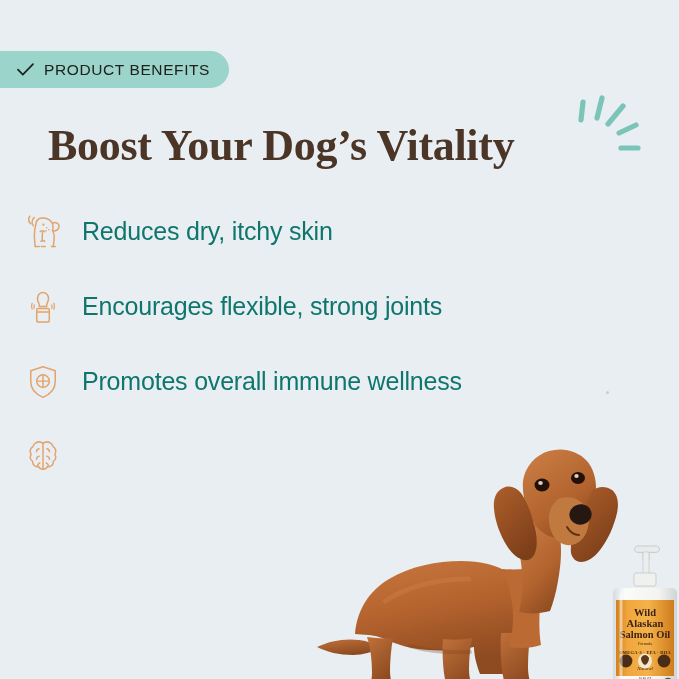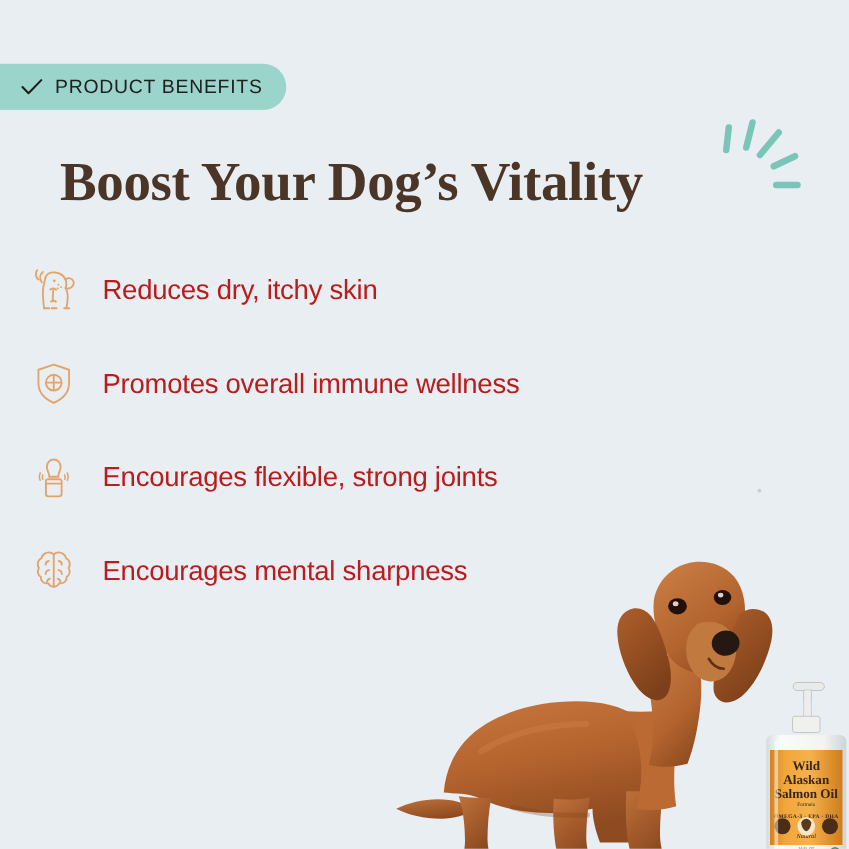--- a/index.html
+++ b/index.html
@@ -83,22 +83,22 @@
     height: 75px;
     gap: 18px;
   }
   .benefit-icon {
     width: 42px;
     height: 44px;
     flex: 0 0 auto;
     display: block;
   }
   .benefit-label {
-    font-size: 22px;
-    color: #b91c1c;
+    font-size: 25px;
+    color: #0f766e;
     white-space: nowrap;
     letter-spacing: -0.2px;
   }
 
   
   #dog-photo {
     position: absolute;
     left: 315px;
     top: 425px;
     width: 340px;
@@ -167,55 +167,54 @@
           <path d="M22 41.7h4.6"></path>
           <path d="M28.3 20.2h.02M30.6 22.4h.02M27.6 23.6h.02"></path>
         </g>
       </svg>
       <span class="benefit-label">Reduces dry, itchy skin</span>
     </div>
 
     <div class="benefit-row">
       <svg class="benefit-icon" viewBox="0 0 48 50">
         <g fill="none" stroke="#e3a46b" stroke-width="1.7" stroke-linecap="round" stroke-linejoin="round">
-          <path d="M24 7.5 38 12.2v12.2c0 8.6-5.7 14.6-14 18.1-8.3-3.5-14-9.5-14-18.1V12.2L24 7.5z"></path>
-          <path d="M24 17.8v12.4M17.8 24h12.4"></path>
-          <circle cx="24" cy="24" r="7.2"></circle>
-        </g>
-      </svg>
-      <span class="benefit-label">Promotes overall immune wellness</span>
-    </div>
-
-    <div class="benefit-row">
-      <svg class="benefit-icon" viewBox="0 0 48 50">
-        <g fill="none" stroke="#e3a46b" stroke-width="1.7" stroke-linecap="round" stroke-linejoin="round">
           <path d="M24 8.5c-3.6 0-6.3 3-6.3 6.8 0 2.6 1 4 1.6 5.6.5 1.3.6 2.4.5 3.4h8.4c-.1-1 0-2.1.5-3.4.6-1.6 1.6-3 1.6-5.6 0-3.8-2.7-6.8-6.3-6.8z"></path>
           <path d="M18.6 26.6h10.8a1.8 1.8 0 0 1 1.8 1.8v11.4a2.4 2.4 0 0 1-2.4 2.4h-9.6a2.4 2.4 0 0 1-2.4-2.4V28.4a1.8 1.8 0 0 1 1.8-1.8z"></path>
           <path d="M17.4 30.6h13.2"></path>
           <path d="M11.6 20.8c-1 2.2-1 4.6 0 6.8" stroke-width="1.4"></path>
           <path d="M14 22.6c-.5 1.3-.5 2.7 0 4" stroke-width="1.4"></path>
           <path d="M36.4 20.8c1 2.2 1 4.6 0 6.8" stroke-width="1.4"></path>
           <path d="M34 22.6c.5 1.3.5 2.7 0 4" stroke-width="1.4"></path>
         </g>
       </svg>
       <span class="benefit-label">Encourages flexible, strong joints</span>
     </div>
 
+    <div class="benefit-row">
+      <svg class="benefit-icon" viewBox="0 0 48 50">
+        <g fill="none" stroke="#e3a46b" stroke-width="1.7" stroke-linecap="round" stroke-linejoin="round">
+          <path d="M24 7.5 38 12.2v12.2c0 8.6-5.7 14.6-14 18.1-8.3-3.5-14-9.5-14-18.1V12.2L24 7.5z"></path>
+          <path d="M24 17.8v12.4M17.8 24h12.4"></path>
+          <circle cx="24" cy="24" r="7.2"></circle>
+        </g>
+      </svg>
+      <span class="benefit-label">Promotes overall immune wellness</span>
+    </div>
+
 
     <div class="benefit-row">
       <svg class="benefit-icon" viewBox="0 0 48 50">
         <g fill="none" stroke="#e3a46b" stroke-width="1.7" stroke-linecap="round" stroke-linejoin="round">
           <path d="M24 9.5c-2.4-2-6-2.1-8.6-.4-1.6 1-2.5 2.5-2.8 4.1-2 1-3.2 3-3.2 5.3 0 1.3.4 2.5 1.1 3.5-.9 1.2-1.3 2.7-1 4.2.3 1.6 1.3 3 2.7 3.8-.2 1.6.3 3.3 1.5 4.5 1.4 1.4 3.4 1.9 5.2 1.4.9 1.9 2.8 3.2 5 3.2"></path>
           <path d="M24 9.5c2.4-2 6-2.1 8.6-.4 1.6 1 2.5 2.5 2.8 4.1 2 1 3.2 3 3.2 5.3 0 1.3-.4 2.5-1.1 3.5.9 1.2 1.3 2.7 1 4.2-.3 1.6-1.3 3-2.7 3.8.2 1.6-.3 3.3-1.5 4.5-1.4 1.4-3.4 1.9-5.2 1.4-.9 1.9-2.8 3.2-5 3.2"></path>
           <path d="M24 9.5v29.6"></path>
           <path d="M19.4 15.6c-1.6.3-2.8 1.7-2.8 3.4M19.8 24c-1.8.2-3.2 1.7-3.2 3.6M20.4 31.8c-1.4.4-2.4 1.6-2.6 3"></path>
           <path d="M28.6 15.6c1.6.3 2.8 1.7 2.8 3.4M28.2 24c1.8.2 3.2 1.7 3.2 3.6M27.6 31.8c1.4.4 2.4 1.6 2.6 3"></path>
         </g>
       </svg>
-      <span class="benefit-label">Encourages mental sharpness</span>
     </div>
 
   </div>
 
   <div class="speck"></div>
 
   <svg id="dog-photo" viewBox="0 0 340 254">
     <defs>
       <linearGradient id="furBody" x1="0" y1="0" x2="0.3" y2="1">
         <stop offset="0%" stop-color="#c9773f"></stop>

